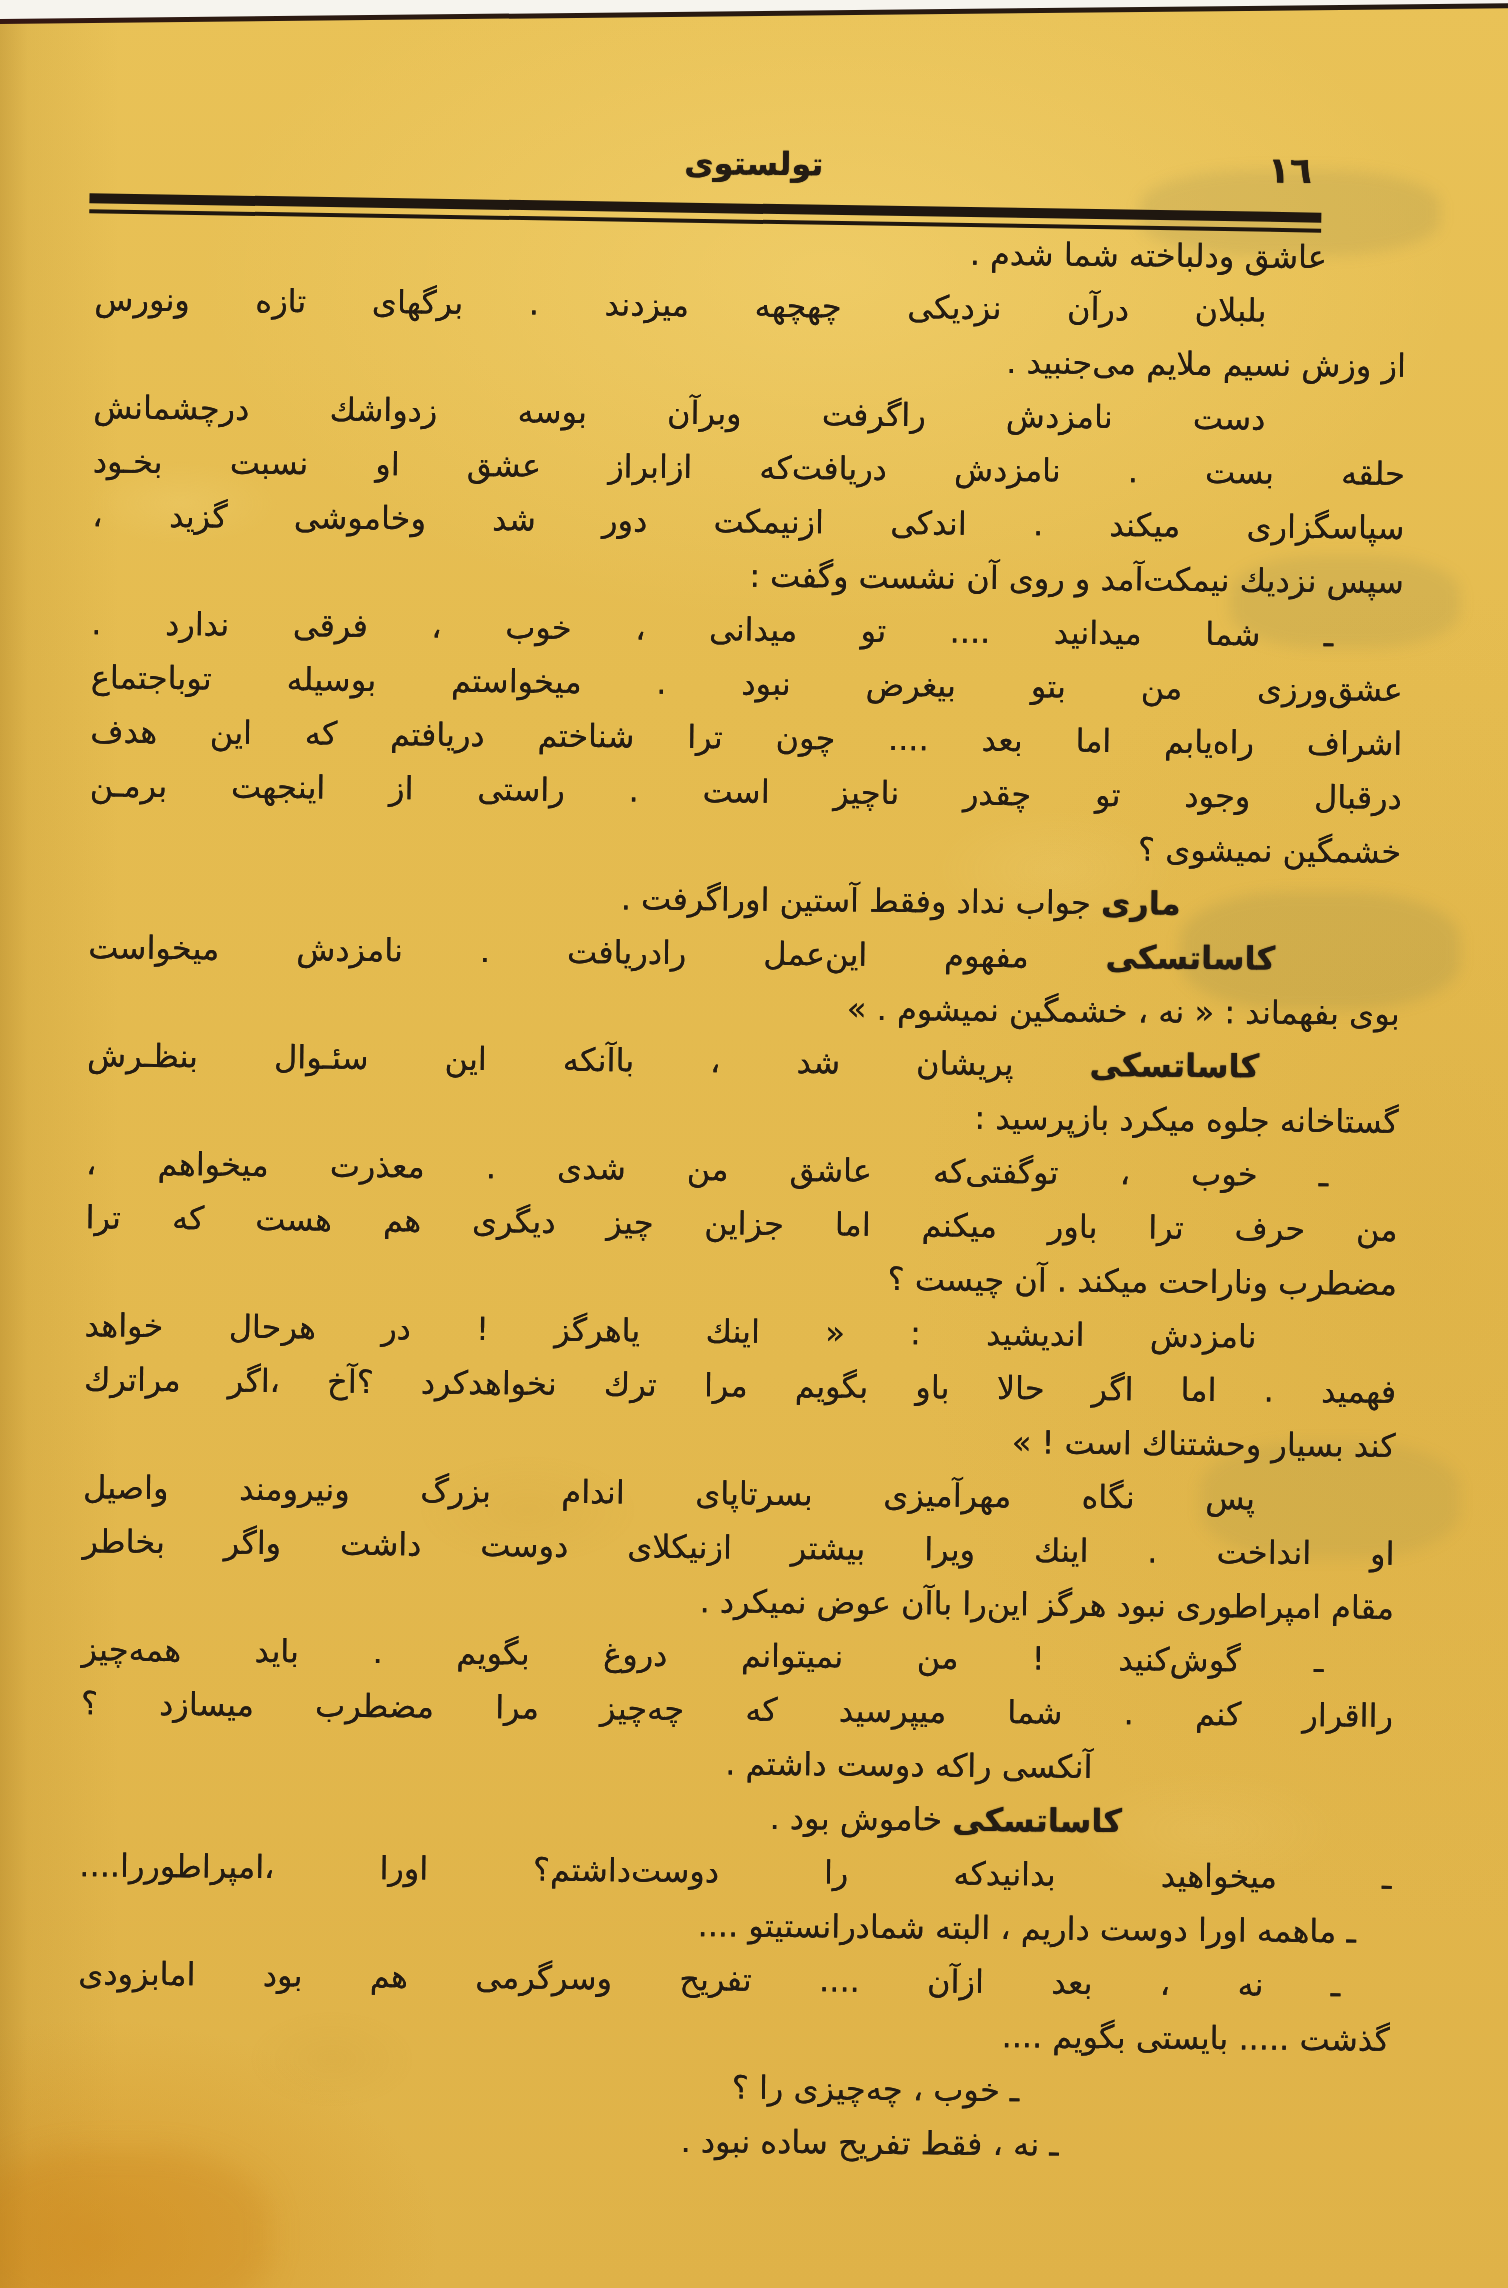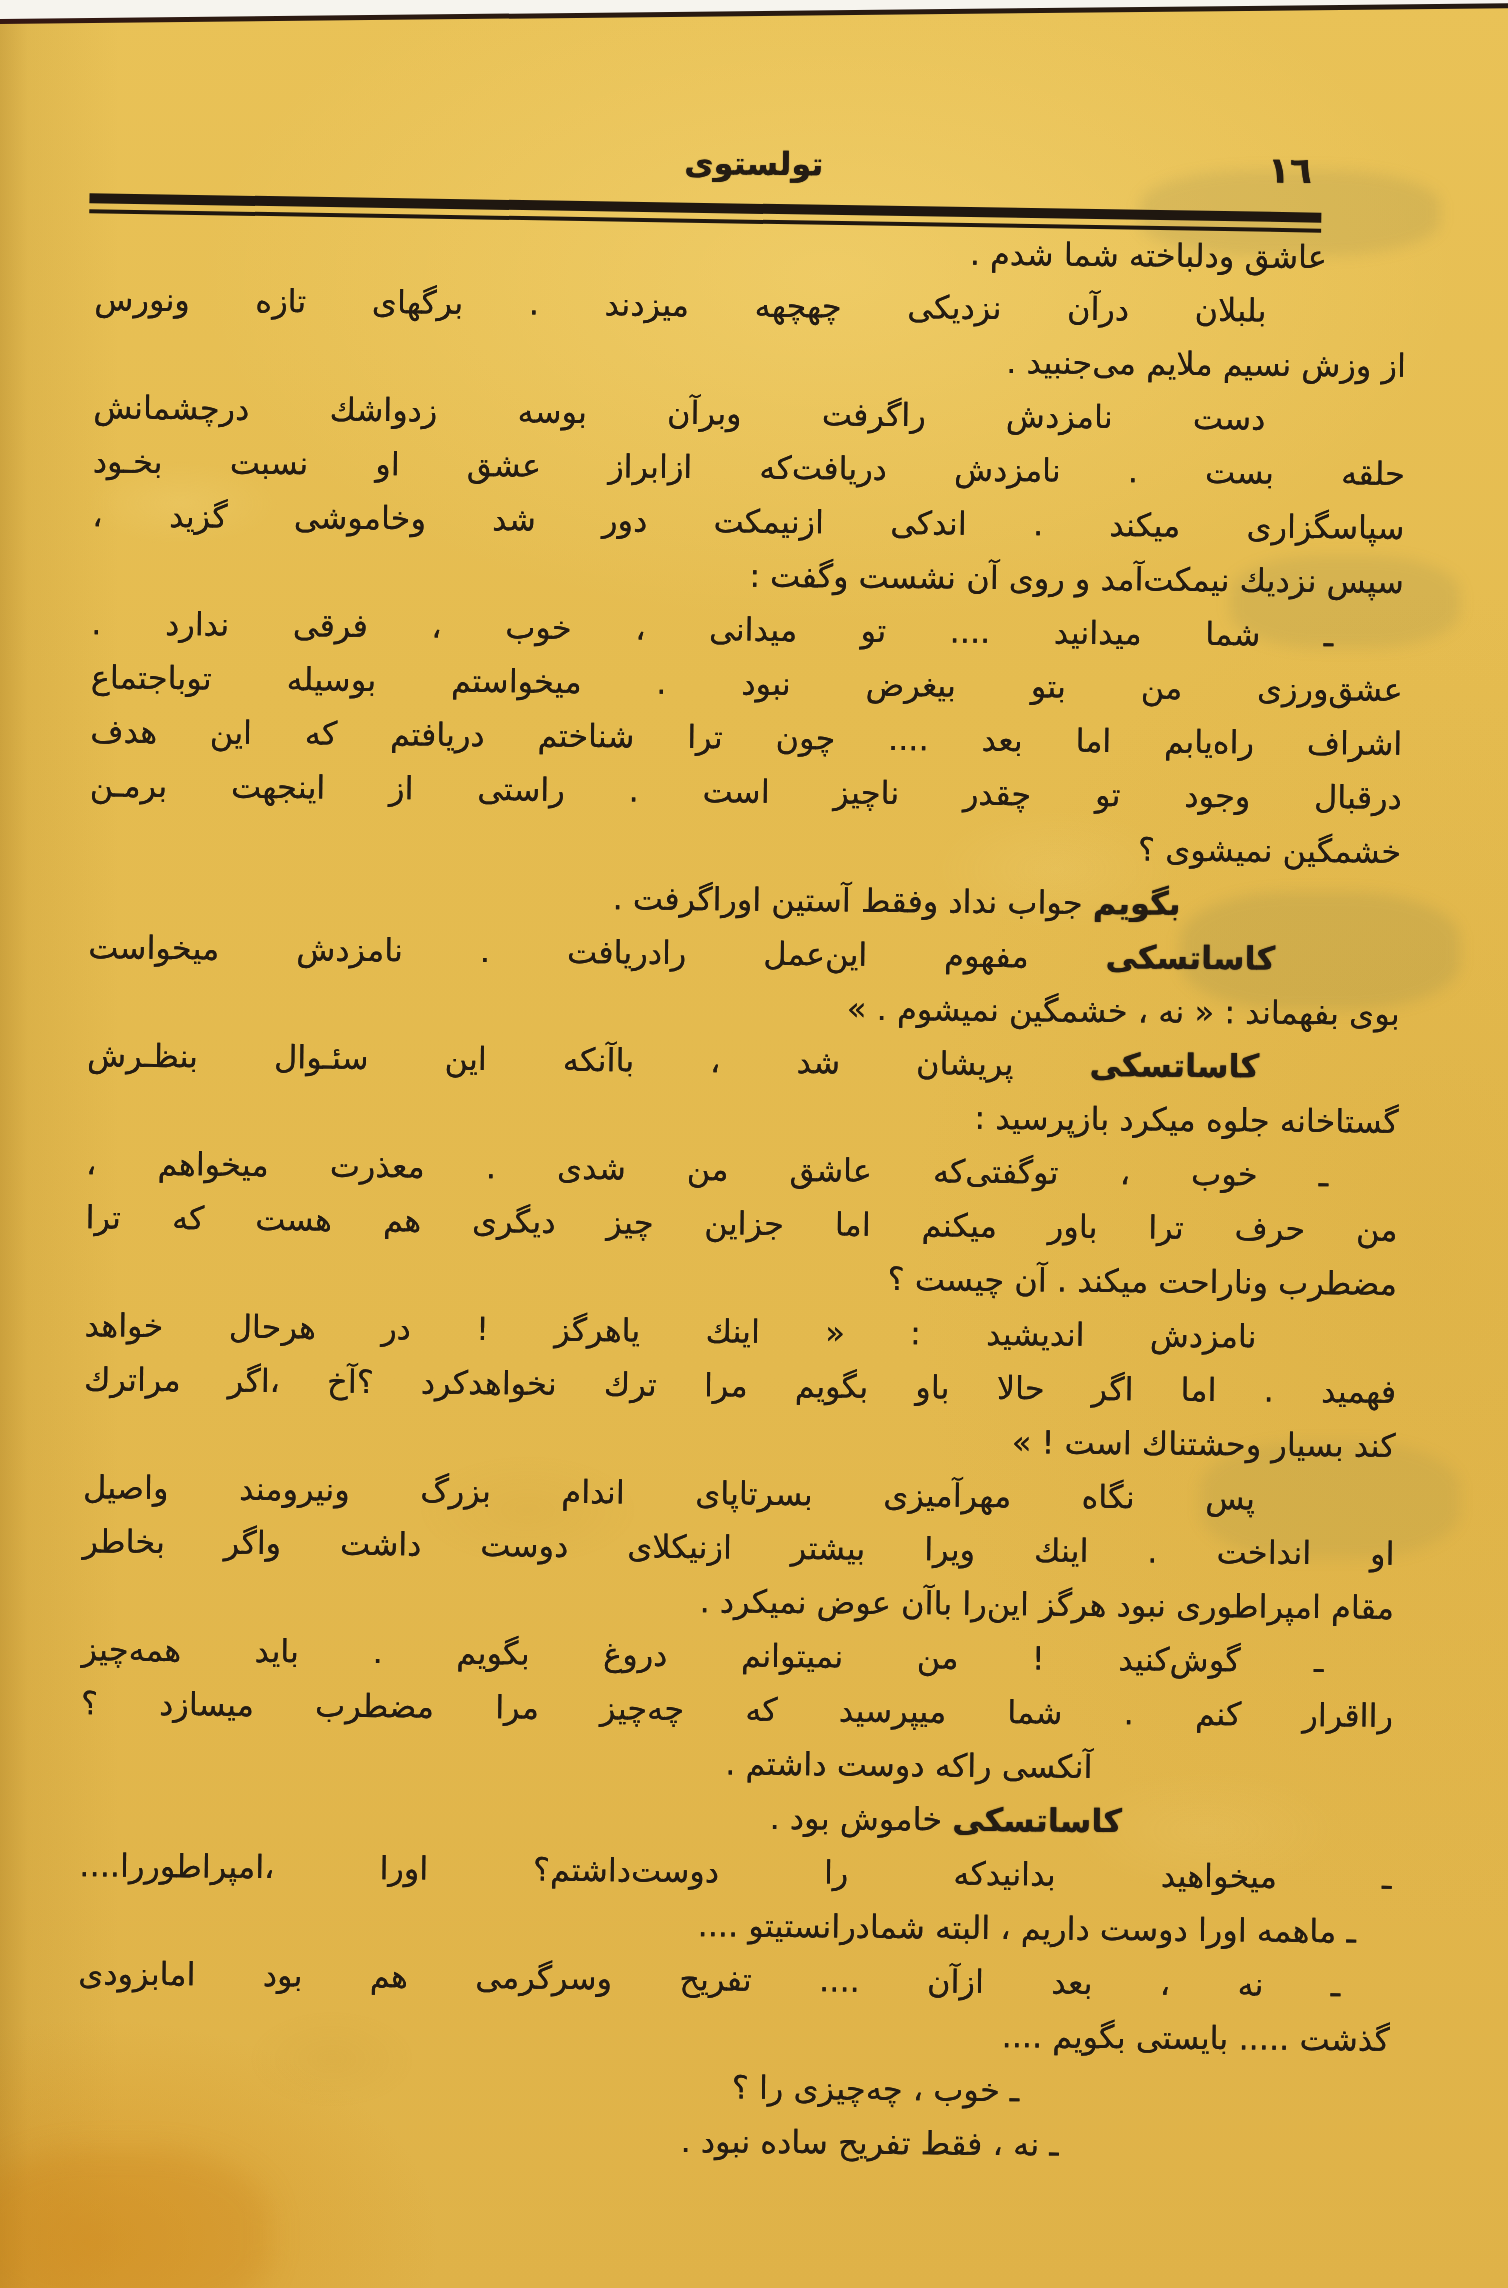--- a/index.html
+++ b/index.html
@@ -94,21 +94,21 @@
         <div class="line" style="padding-right: 0px;"><span>از وزش نسیم ملایم می‌جنبید .</span></div>
         <div class="line full" style="padding-right: 140px;"><span>دست نامزدش راگرفت وبرآن بوسه زدواشك درچشمانش</span></div>
         <div class="line full" style="padding-right: 0px;"><span>حلقه بست . نامزدش دریافت‌که ازابراز عشق او نسبت بخـود</span></div>
         <div class="line full" style="padding-right: 0px;"><span>سپاسگزاری میکند . اندکی ازنیمکت دور شد وخاموشی گزید ،</span></div>
         <div class="line" style="padding-right: 0px;"><span>سپس نزدیك نیمکت‌آمد و روی آن نشست وگفت :</span></div>
         <div class="line full" style="padding-right: 70px;"><span>ـ شما میدانید .... تو میدانی ، خوب ، فرقی ندارد .</span></div>
         <div class="line full" style="padding-right: 0px;"><span>عشق‌ورزی من بتو بیغرض نبود . میخواستم بوسیله توباجتماع</span></div>
         <div class="line full" style="padding-right: 0px;"><span>اشراف راه‌یابم اما بعد .... چون ترا شناختم دریافتم که این هدف</span></div>
         <div class="line full" style="padding-right: 0px;"><span>درقبال وجود تو چقدر ناچیز است . راستی از اینجهت برمـن</span></div>
         <div class="line" style="padding-right: 0px;"><span>خشمگین نمیشوی ؟</span></div>
-        <div class="line" style="padding-right: 220px;"><span class="lead">بگویم</span><span> جواب نداد وفقط آستین اوراگرفت .</span></div>
+        <div class="line" style="padding-right: 220px;"><span class="lead">ماری</span><span> جواب نداد وفقط آستین اوراگرفت .</span></div>
         <div class="line full" style="padding-right: 125px;"><span class="lead">کاساتسکی</span><span> مفهوم این‌عمل رادریافت . نامزدش میخواست</span></div>
         <div class="line" style="padding-right: 0px;"><span>بوی بفهماند : « نه ، خشمگین نمیشوم . »</span></div>
         <div class="line full" style="padding-right: 140px;"><span class="lead">کاساتسکی</span><span> پریشان شد ، باآنکه این سئـوال بنظـرش</span></div>
         <div class="line" style="padding-right: 0px;"><span>گستاخانه جلوه میکرد بازپرسید :</span></div>
         <div class="line full" style="padding-right: 70px;"><span>ـ خوب ، توگفتی‌که عاشق من شدی . معذرت میخواهم ،</span></div>
         <div class="line full" style="padding-right: 0px;"><span>من حرف ترا باور میکنم اما جزاین چیز دیگری هم هست که ترا</span></div>
         <div class="line" style="padding-right: 0px;"><span>مضطرب وناراحت میکند . آن چیست ؟</span></div>
         <div class="line full" style="padding-right: 140px;"><span>نامزدش اندیشید : « اینك یاهرگز ! در هرحال خواهد</span></div>
         <div class="line full" style="padding-right: 0px;"><span>فهمید . اما اگر حالا باو بگویم مرا ترك نخواهدکرد ؟آخ ،اگر مراترك</span></div>
         <div class="line" style="padding-right: 0px;"><span>کند بسیار وحشتناك است ! »</span></div>

